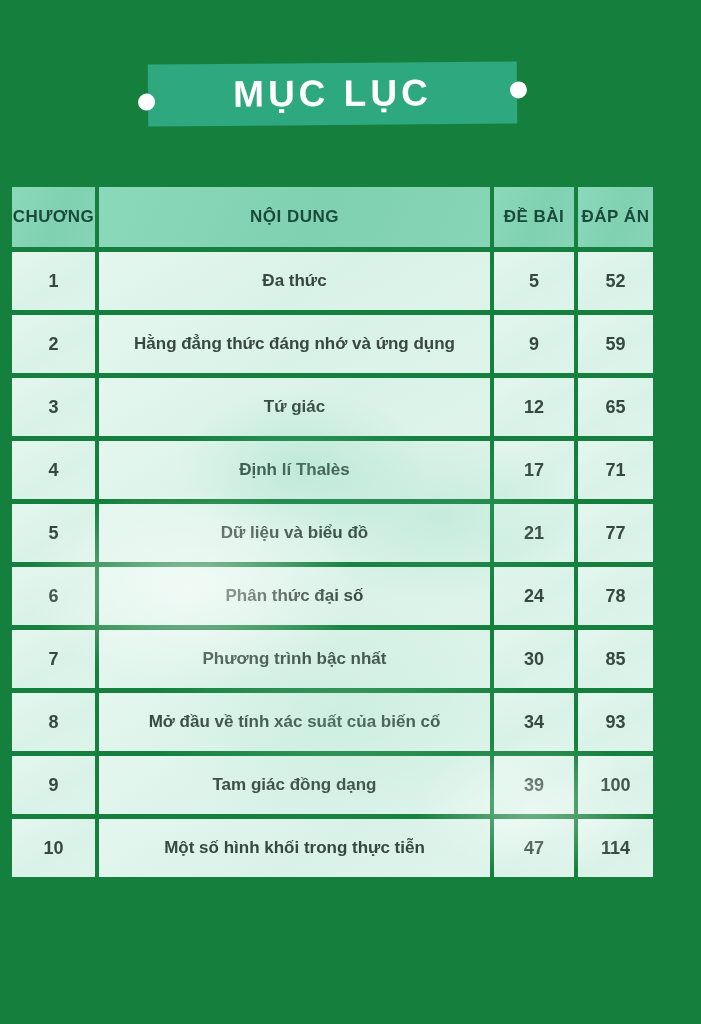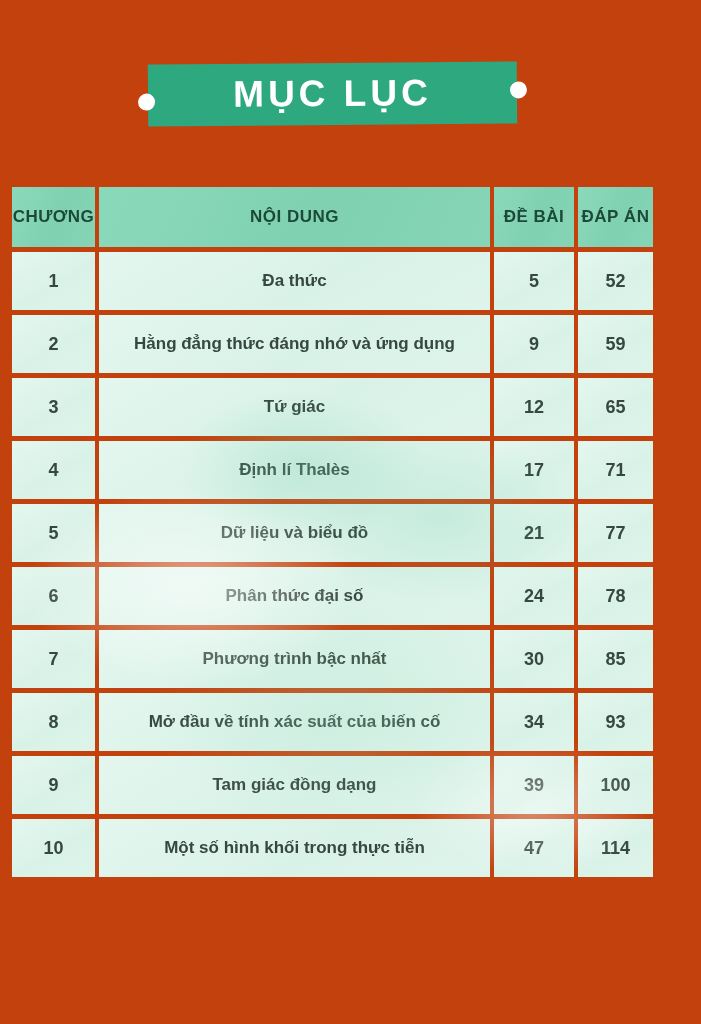--- a/index.html
+++ b/index.html
@@ -1,19 +1,19 @@
 <!DOCTYPE html>
 <html style="--banner-green: #2ea87e; --header-cell-green: #82d4b4; --cell-mint: #def3ea; --header-text: #1c4a3a; --body-text: #374840;"><head>
 <meta charset="utf-8">
 <style>
   html,body { margin:0; padding:0; background:#fff; }
   .page {
     position:relative;
     width:701px; height:1024px;
-    background:#c2410c;
+    background:#15803d;
     overflow:hidden;
     font-family:"Liberation Sans", sans-serif;
     font-weight:bold;
   }
 
   
   .banner {
     position:absolute;
     left:148px; top:63px;
     width:369px; height:62px;

